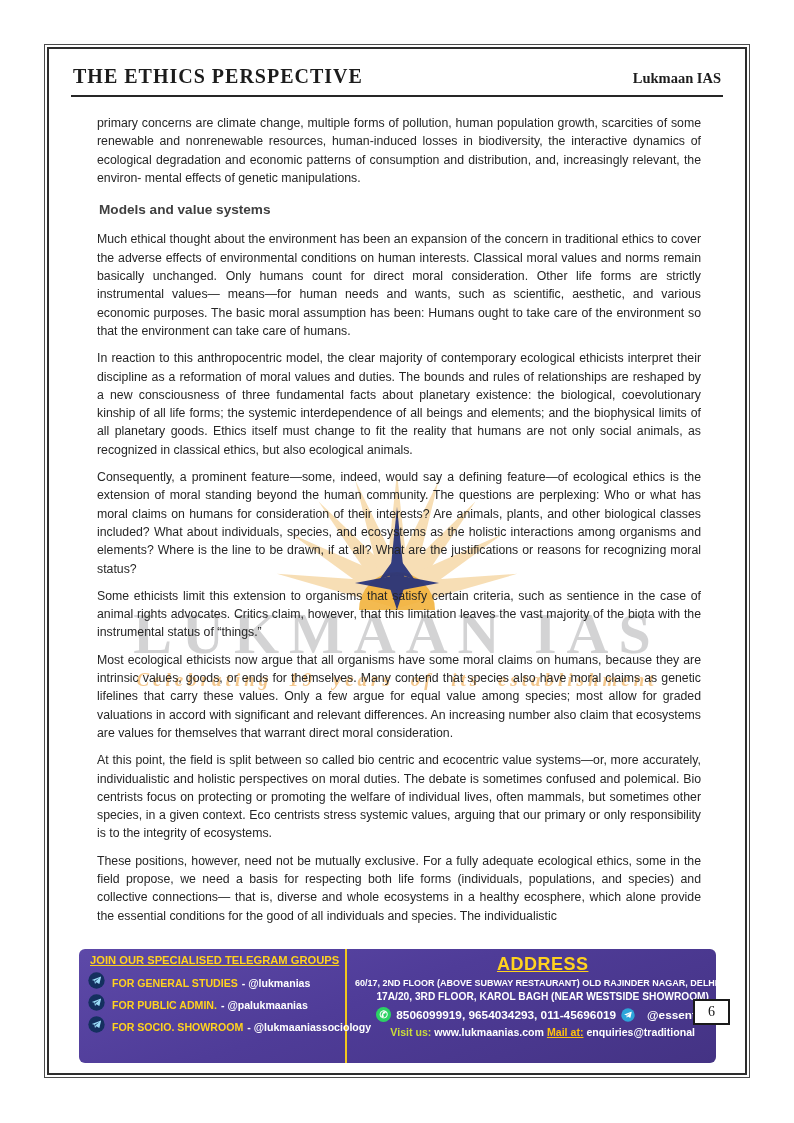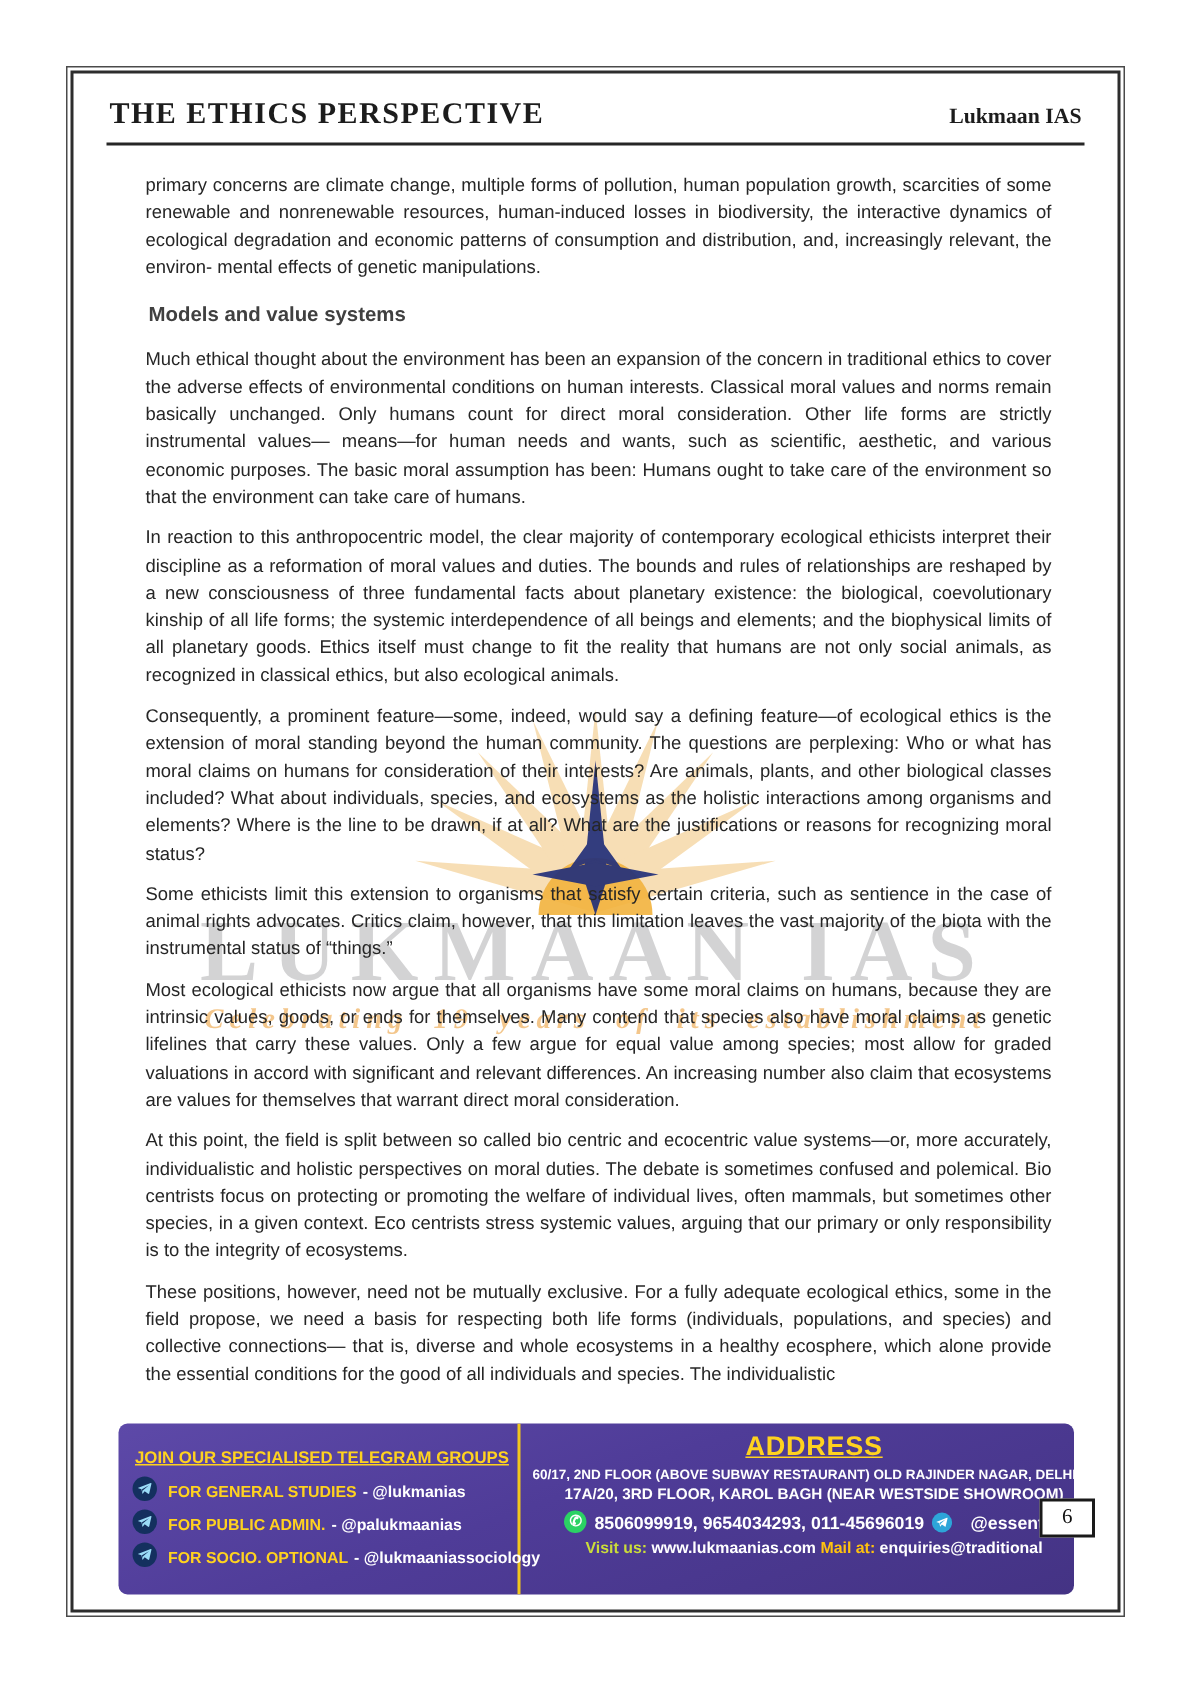--- a/index.html
+++ b/index.html
@@ -28,38 +28,38 @@
               font-family:"Liberation Serif", serif; font-weight:bold; font-size:58px; line-height:1;
               letter-spacing:10px; color:rgba(150,150,152,0.42); white-space:nowrap; }
   .wm-tag { position:absolute; top:620px; width:100%; text-align:center;
             font-family:"Liberation Serif", serif; font-style:italic; font-weight:bold; font-size:19px;
             letter-spacing:4px; word-spacing:8px; color:rgba(233,152,44,0.55); white-space:nowrap; }
 
   
   .foot { position:absolute; left:30px; top:900px; width:637px; height:114px; z-index:4;
           display:flex; border-radius:6px; overflow:hidden;
           background:linear-gradient(160deg,#5d49a8 0%,#4f3c98 45%,#443384 100%); }
-  .tg-col { width:268px; padding:16px 6px 4px 9px; border-right:2px solid #f2c71d; }
+  .tg-col { width:268px; padding:4px 6px 4px 9px; border-right:2px solid #f2c71d; }
   .tg-head { color:#ffd21f; font-weight:bold; font-size:11.2px; text-decoration:underline; margin:1px 0 6px 2px; white-space:nowrap; }
   .tg-row { display:flex; align-items:flex-end; margin-bottom:5px; white-space:nowrap; }
   .tg-ic { width:17px; height:17px; margin-right:7px; flex:0 0 auto; }
   .tg-label { color:#ffd21f; font-weight:bold; font-size:10.6px; }
   .tg-handle { color:#ffffff; font-weight:bold; font-size:10.6px; margin-left:4px; }
   .ad-col { flex:1; padding:5px 8px 4px 8px; text-align:center; color:#fff; }
   .ad-head { color:#ffd21f; font-weight:bold; font-size:18px; text-decoration:underline; letter-spacing:0.5px; }
   .ad-line1 { font-size:9px; font-weight:bold; margin-top:3px; white-space:nowrap; }
   .ad-crc { color:#ffd21f; font-weight:bold; font-size:13.2px; text-decoration:underline; margin-top:2px; letter-spacing:0.5px; }
   .ad-line2 { font-size:10.2px; font-weight:bold; margin-top:3px; white-space:nowrap; }
   .ad-phone { display:flex; justify-content:center; align-items:center; gap:5px; margin-top:5px;
               font-size:11.8px; font-weight:bold; white-space:nowrap; }
   .wa-ic { width:15px; height:15px; border-radius:50%; background:#2bd264; color:#fff; font-size:10px;
            line-height:15px; text-align:center; display:inline-block; }
   .ad-visit { margin-top:4px; font-size:10.6px; font-weight:bold; white-space:nowrap; }
   .lbl-visit { color:#cbdc3a; }
-  .lbl-mail { color:#ffc20e; }
+  .lbl-mail { color:#ffc20e;text-decoration:underline; }
   .ad-visit a, .tg-handle, .ad-phone { text-decoration:none; }
   .ad-visit .white { color:#fff; }
 
   
   .pgnum { position:absolute; left:644px; top:950px; width:37px; height:26px; z-index:5;
            background:#fff; border:2px solid #1a1a1a; display:flex; align-items:center; justify-content:center;
            font-family:"Liberation Serif", serif; font-size:14px; color:#111; }
 </style>
 </head>
 <body>
@@ -130,21 +130,21 @@
             </svg>
           <span class="tg-label">FOR PUBLIC ADMIN.</span>
           <span class="tg-handle">- @palukmaanias</span>
         </div>
 
         <div class="tg-row">
           <svg class="tg-ic" viewBox="0 0 24 24">
               <circle cx="12" cy="12" r="11.5" fill="#14305f"></circle>
               <path d="M17.6 6.6 L5.4 11.3 L8.9 12.5 L9.9 16.9 L11.9 14.4 L15.2 16.7 C15.7 17 16.1 16.8 16.25 16.2 L18.3 7.4 C18.45 6.7 18.2 6.35 17.6 6.6 Z M16 8.6 L10.4 13.3 L10.2 15.2 L9.4 12.4 Z" fill="#9bdcf8"></path>
             </svg>
-          <span class="tg-label">FOR SOCIO. OPTIONAL</span>
+          <span class="tg-label">FOR SOCIO. SHOWROOM</span>
           <span class="tg-handle">- @lukmaaniassociology</span>
         </div>
       </div>
 
       <div class="ad-col">
         <div class="ad-head">ADDRESS</div>
         <div class="ad-line1">60/17, 2ND FLOOR (ABOVE SUBWAY RESTAURANT) OLD RAJINDER NAGAR, DELHI-60</div>
         <div class="ad-line2">17A/20, 3RD FLOOR, KAROL BAGH (NEAR WESTSIDE SHOWROOM)</div>
         <div class="ad-phone">
           <span class="wa-ic">✆</span>

